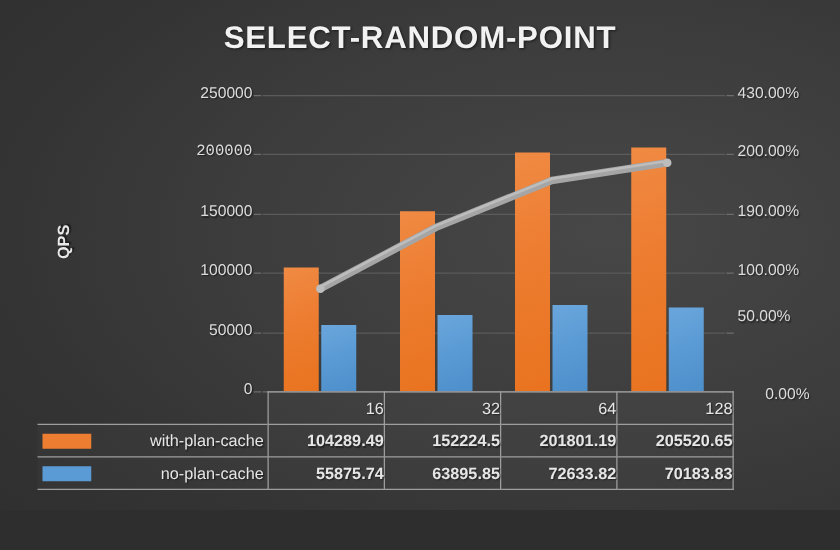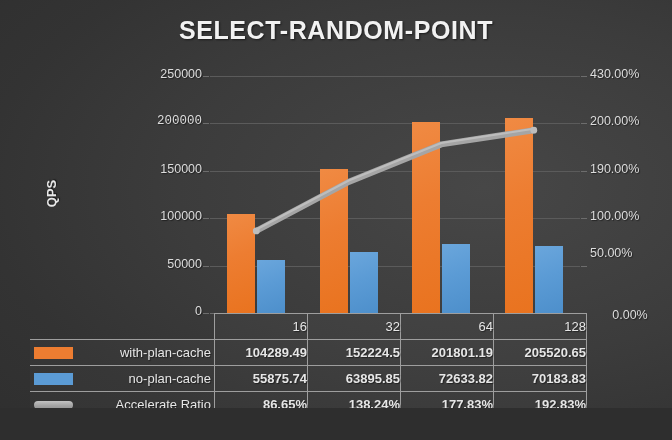--- a/index.html
+++ b/index.html
@@ -291,28 +291,16 @@
             <div class="legend-row-inner">
               <span class="legend-swatch swatch-bar swatch-blue"></span>
               <span class="legend-text">no-plan-cache</span>
             </div>
           </td>
           <td class="val-cell">55875.74</td>
           <td class="val-cell">63895.85</td>
           <td class="val-cell">72633.82</td>
           <td class="val-cell">70183.83</td>
         </tr>
-        <tr>
-          <td class="label-cell">
-            <div class="legend-row-inner">
-              <span class="legend-swatch swatch-line"></span>
-              <span class="legend-text">Accelerate Ratio</span>
-            </div>
-          </td>
-          <td class="val-cell">86.65%</td>
-          <td class="val-cell">138.24%</td>
-          <td class="val-cell">177.83%</td>
-          <td class="val-cell">192.83%</td>
-        </tr>
       </tbody>
   </table>
 
 </div>
 
 </body></html>

